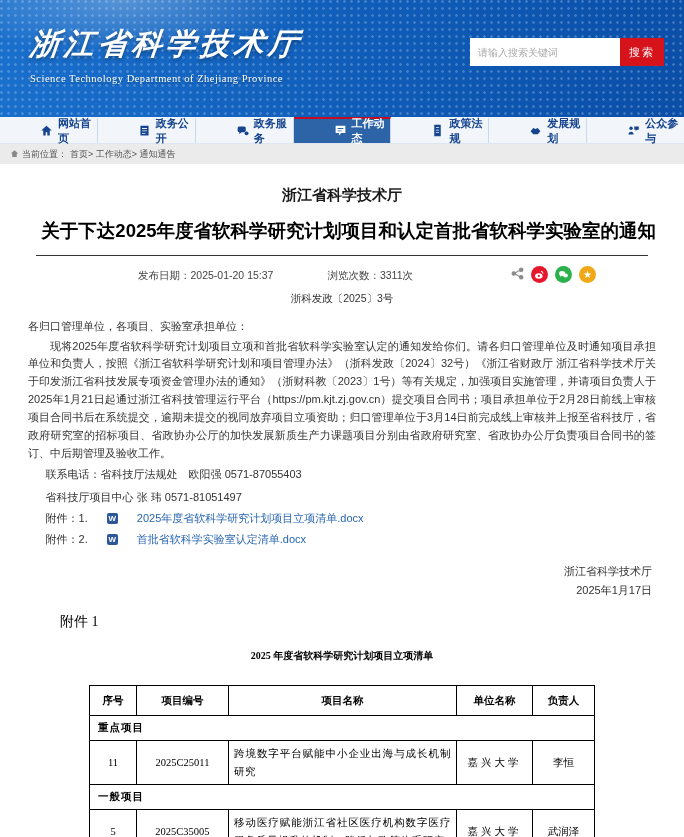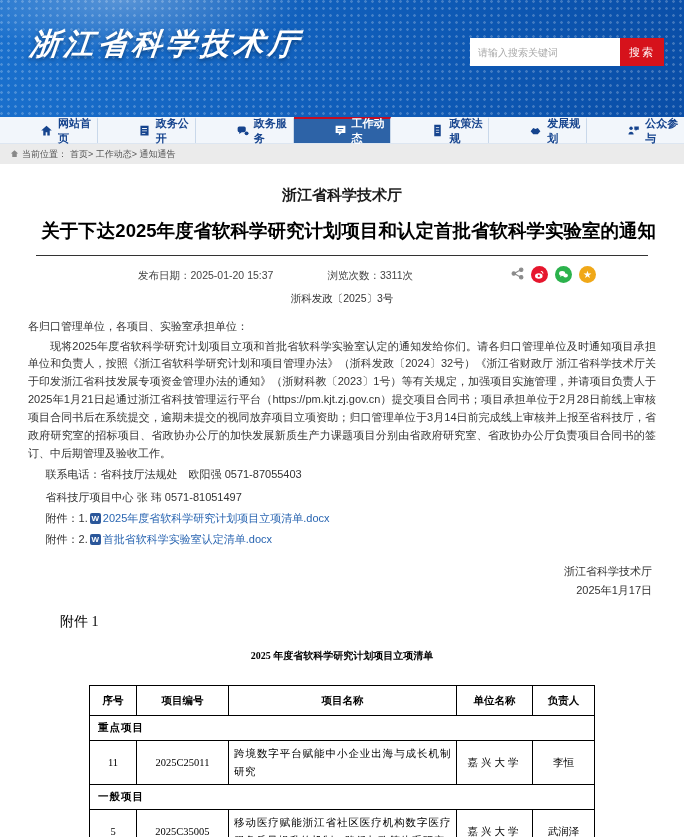--- a/index.html
+++ b/index.html
@@ -51,21 +51,21 @@
   .share-icons { margin-left:auto; display:flex; align-items:center; gap:7px; }
   .share-icons .badge { width:17px; height:17px; border-radius:50%; display:flex;
     align-items:center; justify-content:center; cursor:pointer; color:#fff; font-size:10px; }
   .badge.weibo { background:#e6162d; }
   .badge.wechat { background:#2bb24c; }
   .badge.fav { background:#f0a818; }
   .doc-number { text-align:center; font-size:10.5px; color:#333; margin-top:9px; }
   .salutation { font-size:11px; margin-top:12px; line-height:1.6; }
   .body-para { font-size:11px; line-height:1.62; text-align:justify; text-indent:2em; margin-top:2px; }
   .contact { font-size:11px; line-height:1.9; padding-left:1.6em; margin-top:2px; }
-  .attach-line { font-size:11px; line-height:1.9; padding-left:1.6em; display:flex; align-items:center; gap:2px; }
+  .attach-line { font-size:11px; line-height:1.9; padding-left:1.6em; display:flex; align-items:center; gap:19px; }
   .word-icon { display:inline-flex; width:11px; height:11px; background:#2b579a; color:#fff;
     font-size:8px; font-weight:bold; align-items:center; justify-content:center; border-radius:2px; }
   .attach-link { color:#2965b1; cursor:pointer; text-decoration:none; }
   .signature { text-align:right; font-size:11px; padding-right:4px; line-height:1.7; }
   .signature.org { margin-top:12px; }
 
   
   .appendix-label { font-family:"Liberation Serif","DejaVu Serif",serif; font-size:14px;
     color:#000; margin:14px 0 0 32px; }
   .table-title { font-family:"Liberation Serif","DejaVu Serif",serif; font-weight:bold;
@@ -80,20 +80,21 @@
   tr.group td { font-weight:bold; text-align:left; height:25px; padding-left:8px; letter-spacing:1px; }
   tr.data-row td { height:44px; }
   col.w0{width:47px} col.w1{width:92px} col.w2{width:228px} col.w3{width:76px} col.w4{width:62px}
 </style>
 </head>
 <body>
 
 <header class="banner">
   <div class="logo-block">
     <div class="logo-title">浙江省科学技术厅</div>
+    <div class="logo-sub">Science Technology Department of Zhejiang Province</div>
   </div>
   <div class="search-box">
     <input class="search-input" placeholder="请输入搜索关键词" style="">
     <button class="search-btn">搜索</button>
   </div>
 </header>
 
 <nav class="topnav" id="topnav">
     <div class="nav-item">
       <span><svg width="13" height="13" viewBox="0 0 16 16">

